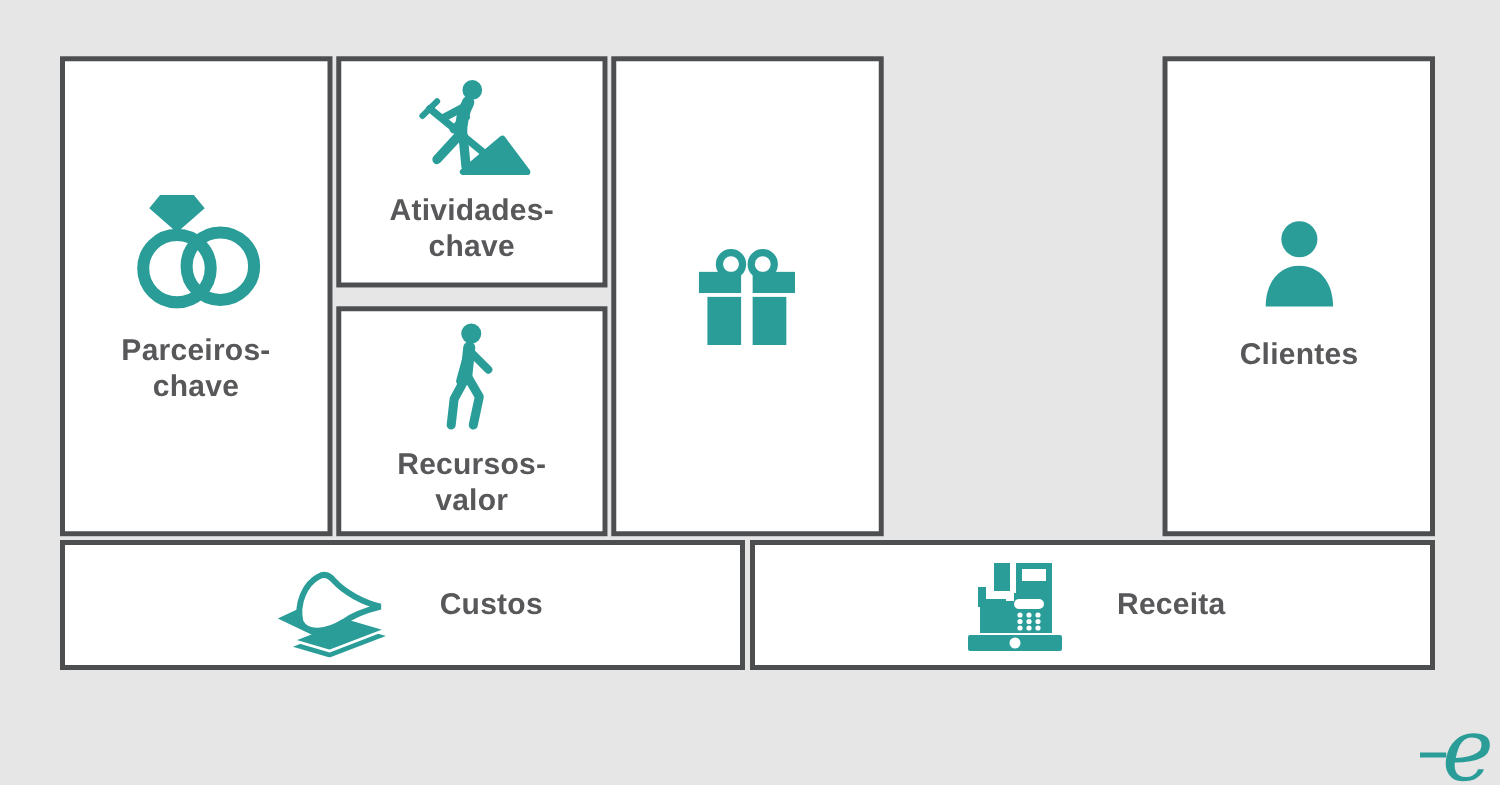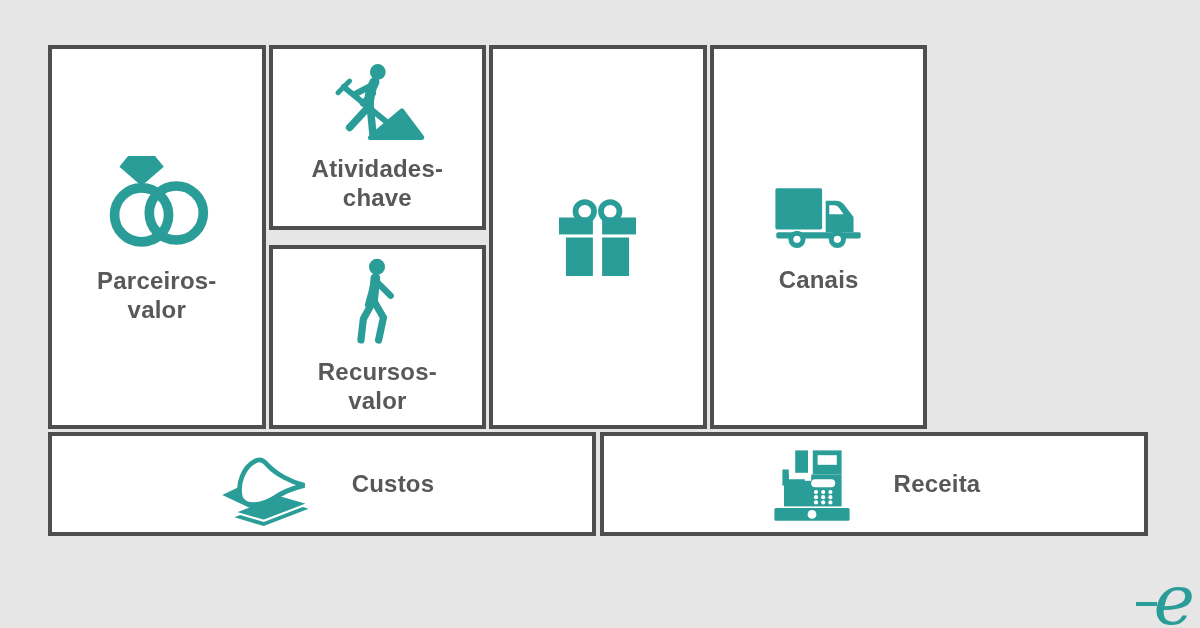--- a/index.html
+++ b/index.html
@@ -58,21 +58,21 @@
 
     <div class="row-top">
 
       <div class="box">
         <svg class="icon" width="108" height="97" viewBox="0 0 112 100">
           <polygon points="26,6 54,6 63,17 40,37 17,17" fill="currentColor"></polygon>
           <circle cx="40" cy="67" r="28" fill="none" stroke="currentColor" stroke-width="10"></circle>
           <circle cx="76" cy="65" r="28" fill="none" stroke="currentColor" stroke-width="10"></circle>
         </svg>
         <div class="cell-label gap20">Parceiros-
-valor</div>
+chave</div>
       </div>
 
       <div class="split">
         <div class="box">
           <svg class="icon" width="100" height="83" viewBox="0 0 120 100">
             <path d="M52,91 L114,91 L90,59 Z" fill="currentColor" stroke="currentColor" stroke-width="6" stroke-linejoin="round"></path>
             <g stroke="currentColor" fill="none" stroke-linecap="round">
               <line x1="20" y1="30" x2="86" y2="84" stroke-width="7"></line>
               <line x1="13" y1="37" x2="27" y2="23" stroke-width="6"></line>
               <path d="M57,24 C52,33 50,44 50,56" stroke-width="12"></path>
@@ -107,35 +107,29 @@
           <circle cx="33.5" cy="16" r="12" fill="none" stroke="currentColor" stroke-width="7.5"></circle>
           <circle cx="66.5" cy="16" r="12" fill="none" stroke="currentColor" stroke-width="7.5"></circle>
           <rect x="0" y="24" width="44" height="22" fill="currentColor"></rect>
           <rect x="56" y="24" width="44" height="22" fill="currentColor"></rect>
           <rect x="9" y="50" width="35" height="50" fill="currentColor"></rect>
           <rect x="56" y="50" width="35" height="50" fill="currentColor"></rect>
         </svg>
       </div>
 
       <div class="split">
-        <div class="box">
-          <svg class="icon" width="97" height="72" viewBox="0 0 108 80">
-            <rect x="6" y="9" width="52" height="46" rx="2" fill="currentColor"></rect>
-            <path d="M62,23 L73,23 Q79,23 83,28 L93,41 L93,58 L62,58 Z" fill="currentColor"></path>
-            <path d="M66,28 L72,28 Q75,28 77,31 L82,38 L66,38 Z" fill="#ffffff"></path>
-            <rect x="7" y="58" width="94" height="7" rx="2" fill="currentColor"></rect>
-            <circle cx="30" cy="66" r="9.5" fill="currentColor"></circle>
-              <circle cx="30" cy="66" r="4" fill="#ffffff"></circle>
-            <circle cx="75" cy="66" r="9.5" fill="currentColor"></circle>
-              <circle cx="75" cy="66" r="4" fill="#ffffff"></circle>
-          </svg>
-          <div class="cell-label gap14">Canais</div>
-        </div>
       </div>
 
+      <div class="box">
+        <svg class="icon" width="77" height="77" viewBox="0 0 80 80">
+          <circle cx="40" cy="17" r="15" fill="currentColor"></circle>
+          <path d="M40,39 C23,39 12,53 12,73 L68,73 C68,53 57,39 40,39 Z" fill="currentColor"></path>
+        </svg>
+        <div class="cell-label gap18">Clientes</div>
+      </div>
     </div>
 
     <div class="row-bottom">
 
       <div class="box horizontal">
         <svg class="icon" width="104" height="83" viewBox="0 0 120 96">
           <polygon points="28,86 80,66 114,76 62,96" fill="currentColor"></polygon>
           <polygon points="28,80 80,60 114,70 62,90" fill="currentColor" stroke="#ffffff" stroke-width="2.5"></polygon>
           <polygon points="14,60 52,42 86,60 48,76" fill="currentColor"></polygon>
           <path d="M35,63 C31,46 39,28 52,21 C57,18 62,20 66,25 C76,36 93,45 109,49 C97,52 85,56 75,63 C59,73 41,75 35,63 Z" fill="#ffffff" stroke="currentColor" stroke-width="5.5"></path>

